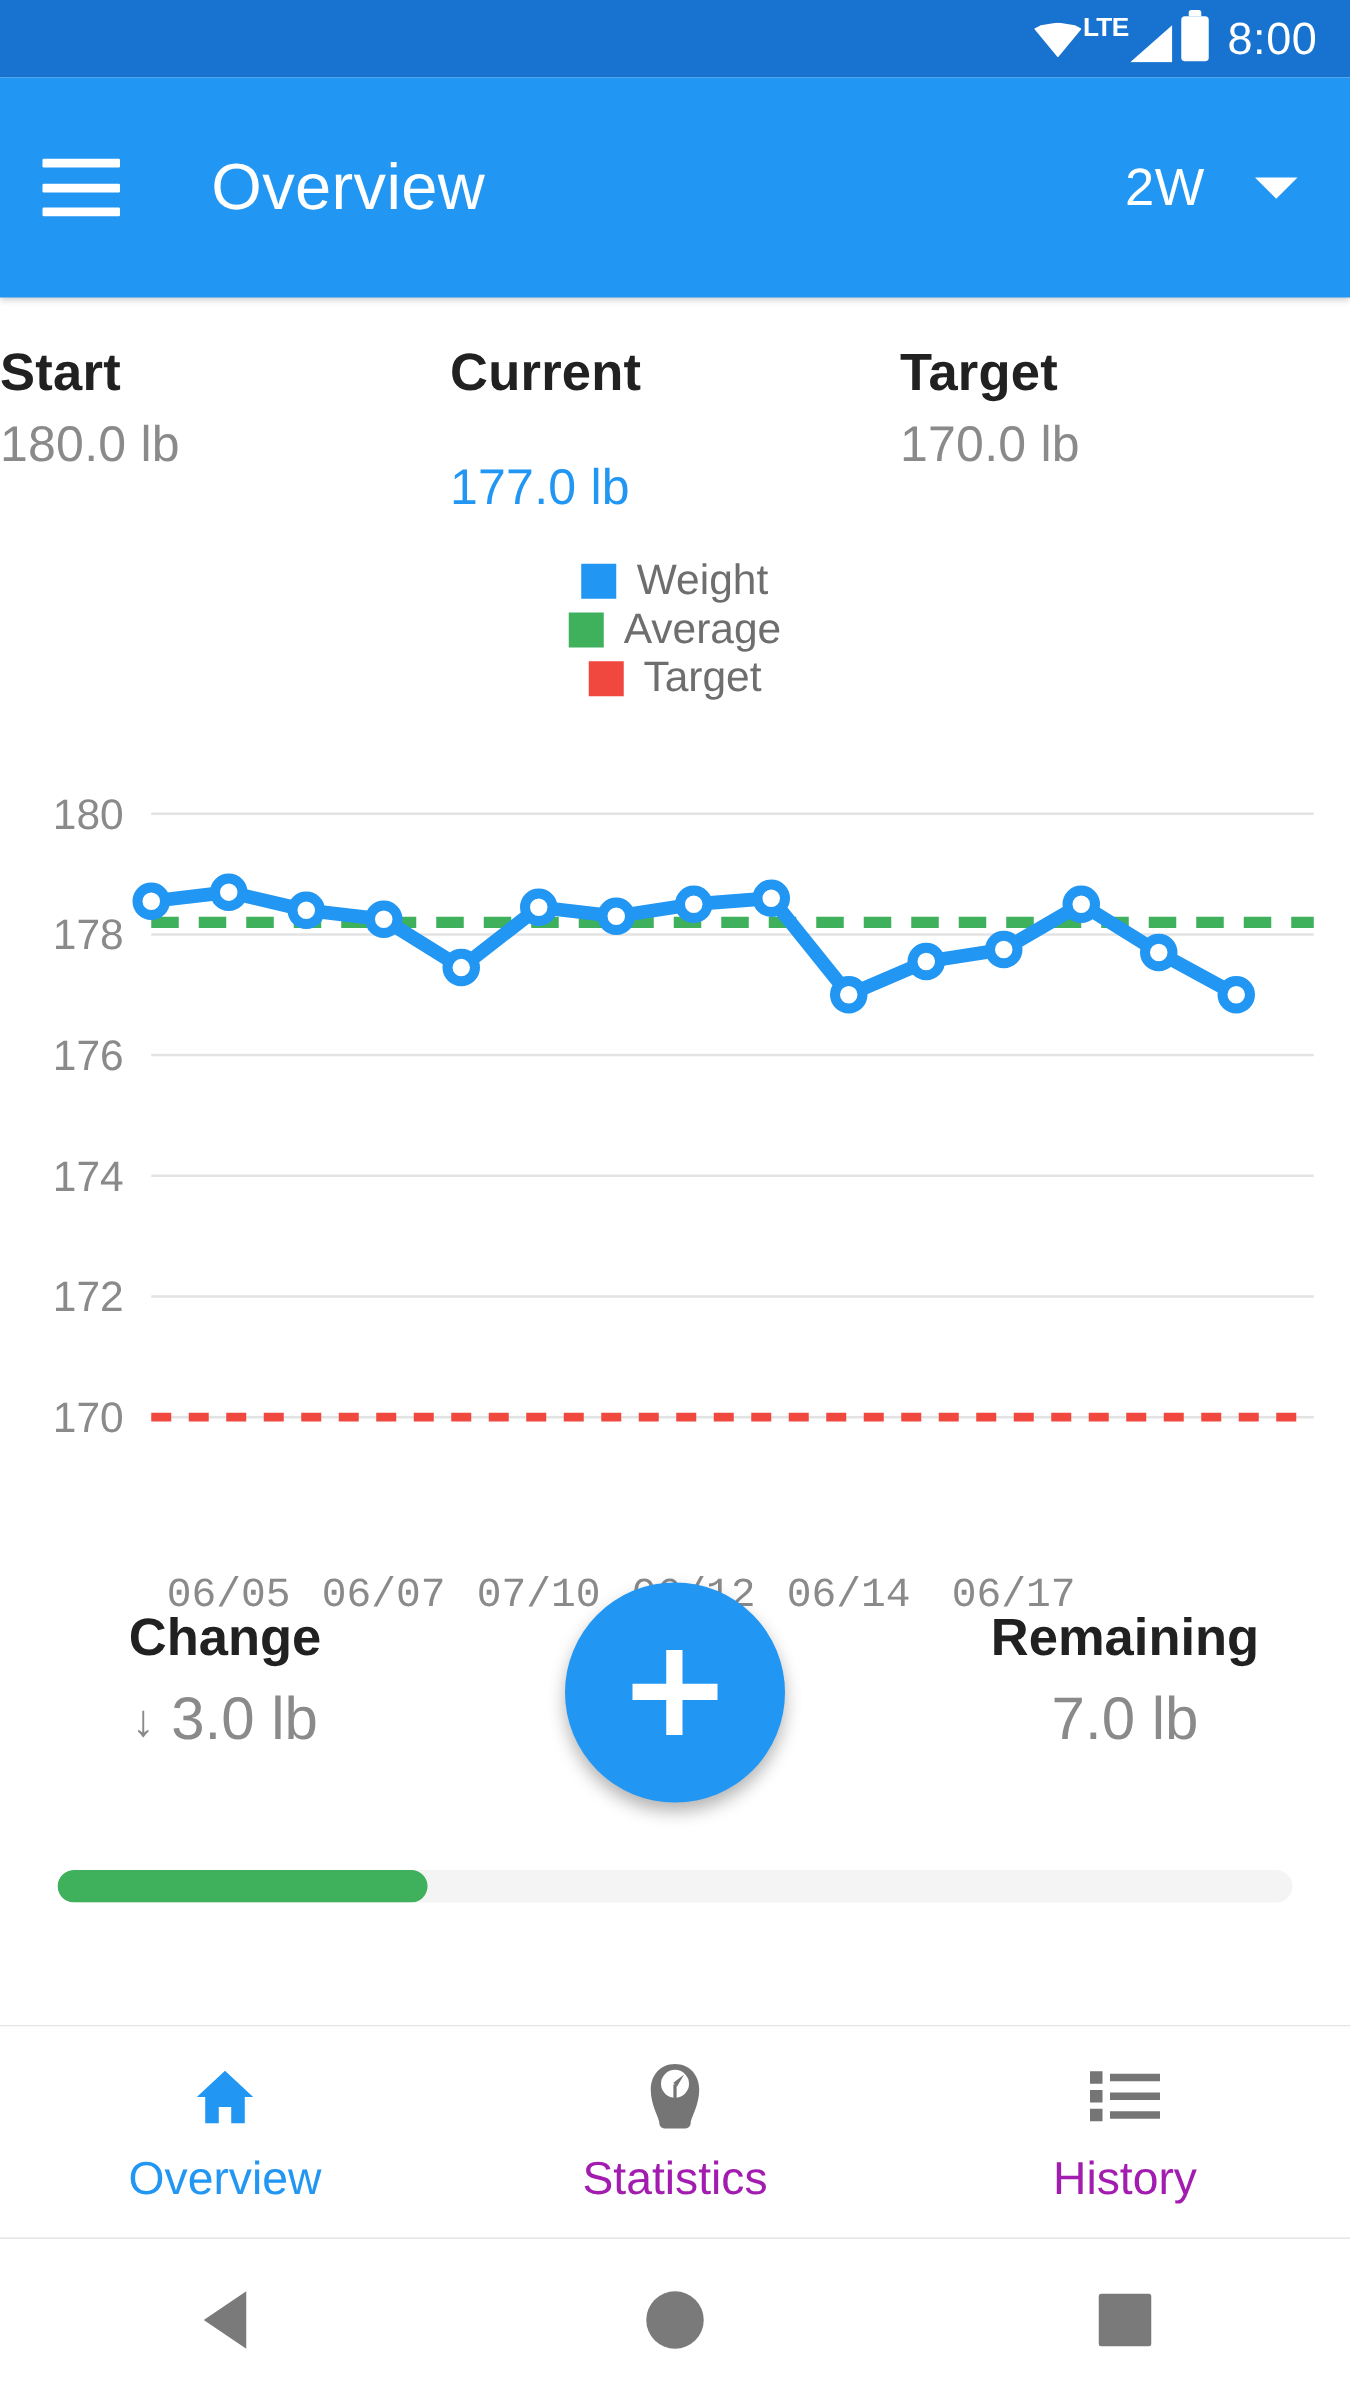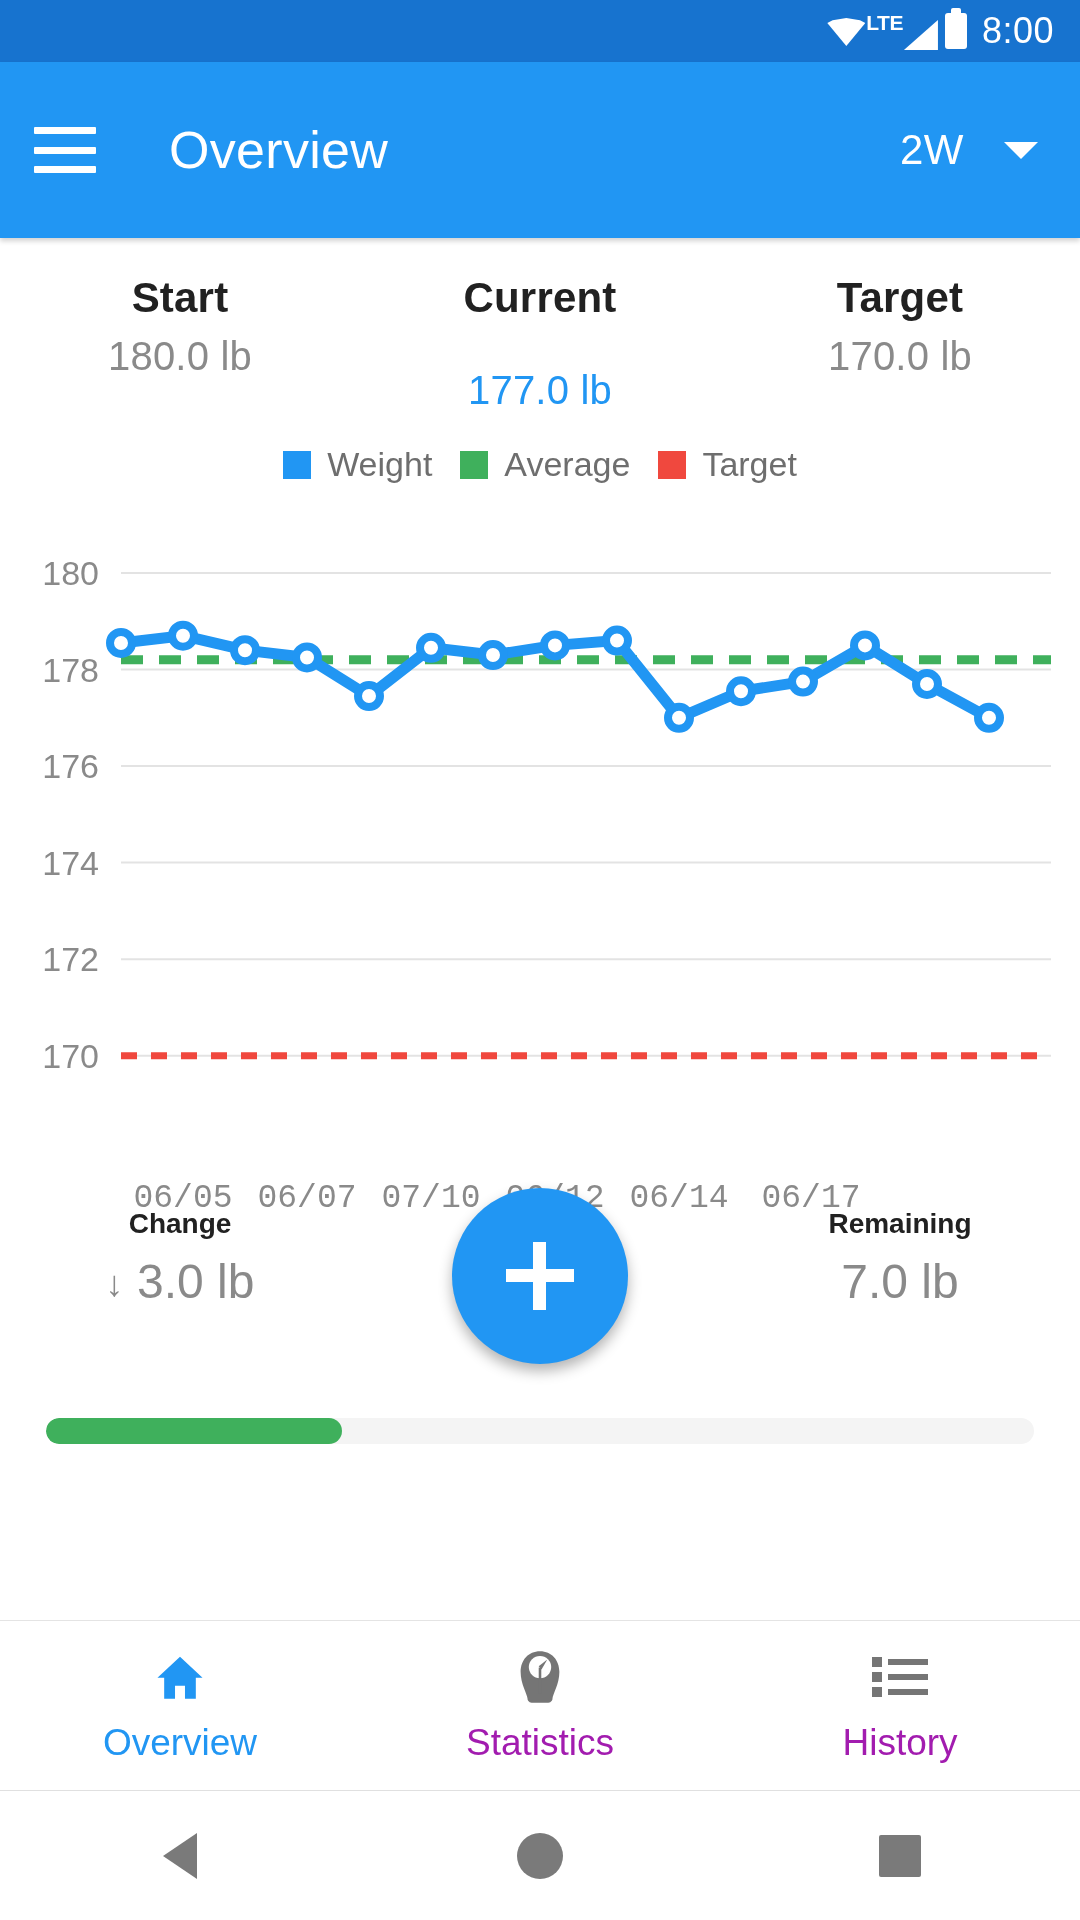--- a/index.html
+++ b/index.html
@@ -35,40 +35,40 @@
   .appbar-title { color:#fff; font-size:52px; font-weight:500; margin-left:73px; letter-spacing:.3px; }
   .appbar-right { margin-left:auto; display:flex; align-items:center; gap:40px; padding-right:8px; }
   .range-label { color:#fff; font-size:42px; font-weight:400; letter-spacing:.5px; }
   .caret { width:0; height:0; border-left:17px solid transparent; border-right:17px solid transparent;
     border-top:17px solid #fff; }
 
   
   .content { flex:1 1 auto; position:relative; background:#fff; display:flex; flex-direction:column; }
 
   .stats-row { display:flex; padding:36px 0 8px 0; }
-  .stat { flex:1; text-align:center; }
+  .stat { flex:1; text-align:left; }
   .stat-label { font-size:42px; font-weight:bold; color:#212121; letter-spacing:.2px; }
   .stat-value { font-size:40px; color:#8a8a8a; margin-top:12px; letter-spacing:.2px; }
   .stat-value.accent { color:#2196f3; }
 
-  .legend { display:flex; justify-content:center; align-items:center; gap:0; margin-top:24px; }
+  .legend { display:flex; justify-content:center; align-items:center; gap:0; margin-top:24px;flex-direction:column; }
   .legend-item { display:flex; align-items:center; margin:0 14px; }
   .legend-swatch { width:28px; height:28px; margin-right:16px; }
   .legend-text { font-size:34px; color:#6e6e6e; }
 
   
   .chart-wrap { position:relative; margin-top:42px; height:640px; width:1080px;padding-left:29px; }
   .chart-svg { display:block; }
   .xaxis { display:flex; margin-top:14px; padding:0 0 0 0; position:relative; height:54px;font-family:Liberation Mono, monospace; }
   .xtick { position:absolute; font-size:33px; color:#8a8a8a; transform:translateX(-50%); }
 
   
   .bottom-stats { display:flex; align-items:flex-start; margin-top:18px; position:relative; height:220px; }
   .bstat { flex:1; text-align:center; padding-top:24px; }
-  .bstat-label { font-size:28px; font-weight:bold; color:#212121; }
+  .bstat-label { font-size:42px; font-weight:bold; color:#212121; }
   .bstat-value { font-size:48px; color:#8a8a8a; margin-top:14px; }
   .arrow-dn { font-size:36px; color:#8a8a8a; vertical-align:2px; }
   .fab-col { flex:1; display:flex; justify-content:center; }
   .fab { width:176px; height:176px; border-radius:50%; background:#2196f3;
     display:flex; align-items:center; justify-content:center; cursor:pointer;
     box-shadow:0 7px 14px rgba(0,0,0,.30); margin-top:4px; }
   .fab-plus { position:relative; width:68px; height:68px; }
   .fab-plus::before { content:""; position:absolute; left:0; top:27px; width:68px; height:13px; background:#fff; }
   .fab-plus::after  { content:""; position:absolute; top:0; left:27px; height:68px; width:13px; background:#fff; }
 

